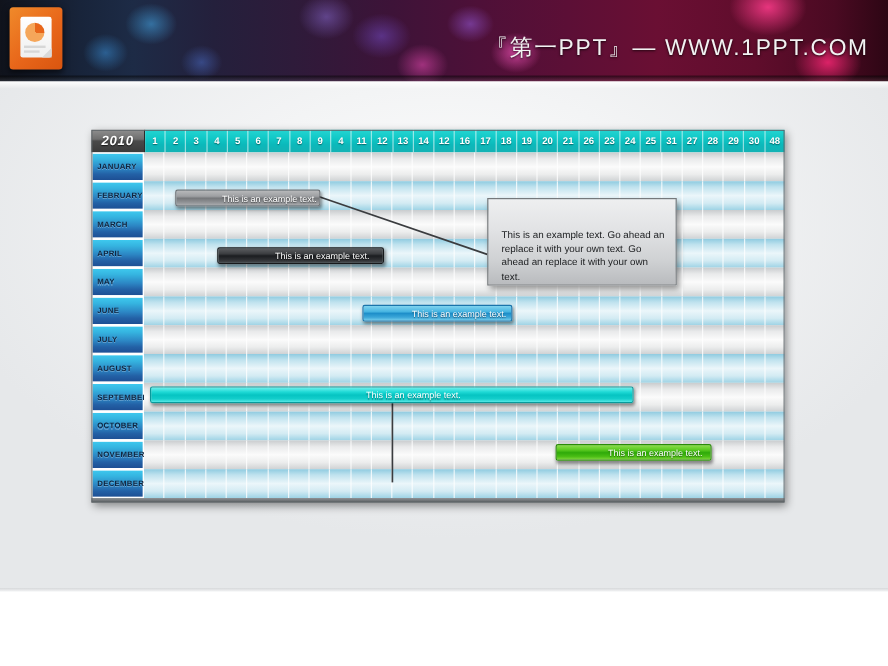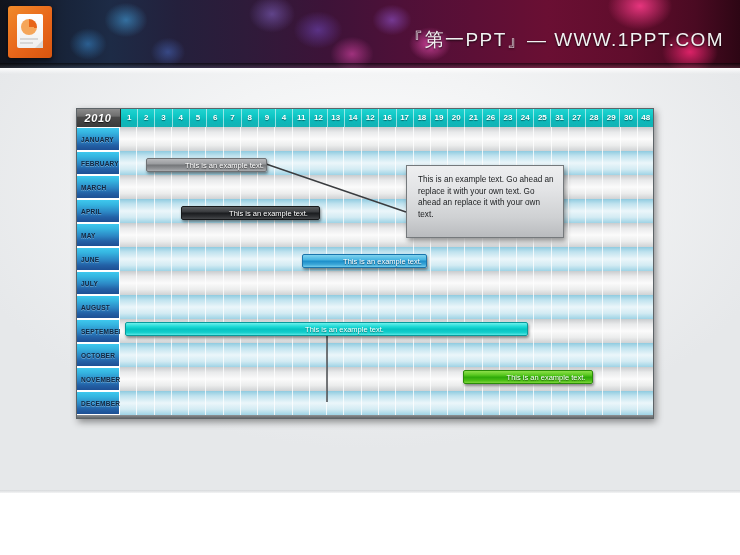--- a/index.html
+++ b/index.html
@@ -163,21 +163,21 @@
     border:1px solid #2a8c08;
     text-shadow:0 1px 1px rgba(0,0,0,.5);
   }
 
   
   .callout{
     position:absolute;left:406px;top:165px;width:158px;height:73px;
     background:linear-gradient(180deg,#eeeff0 0%,#e2e3e5 35%,#cfd1d3 72%,#b9bbbe 100%);
     border:1px solid #75797c;
     box-shadow:2px 3px 5px rgba(0,0,0,.4);
-    box-sizing:border-box;padding:8px 9px 0 11px;
+    box-sizing:border-box;padding:24px 9px 0 11px;
     font-size:8.2px;line-height:11.6px;color:#1b1d1f;
   }
   .leader{
     position:absolute;left:0;top:0;width:740px;height:555px;pointer-events:none;
   }
 
   
   .botbar{
     position:absolute;left:0;top:490px;width:740px;height:65px;background:#ffffff;
   }

